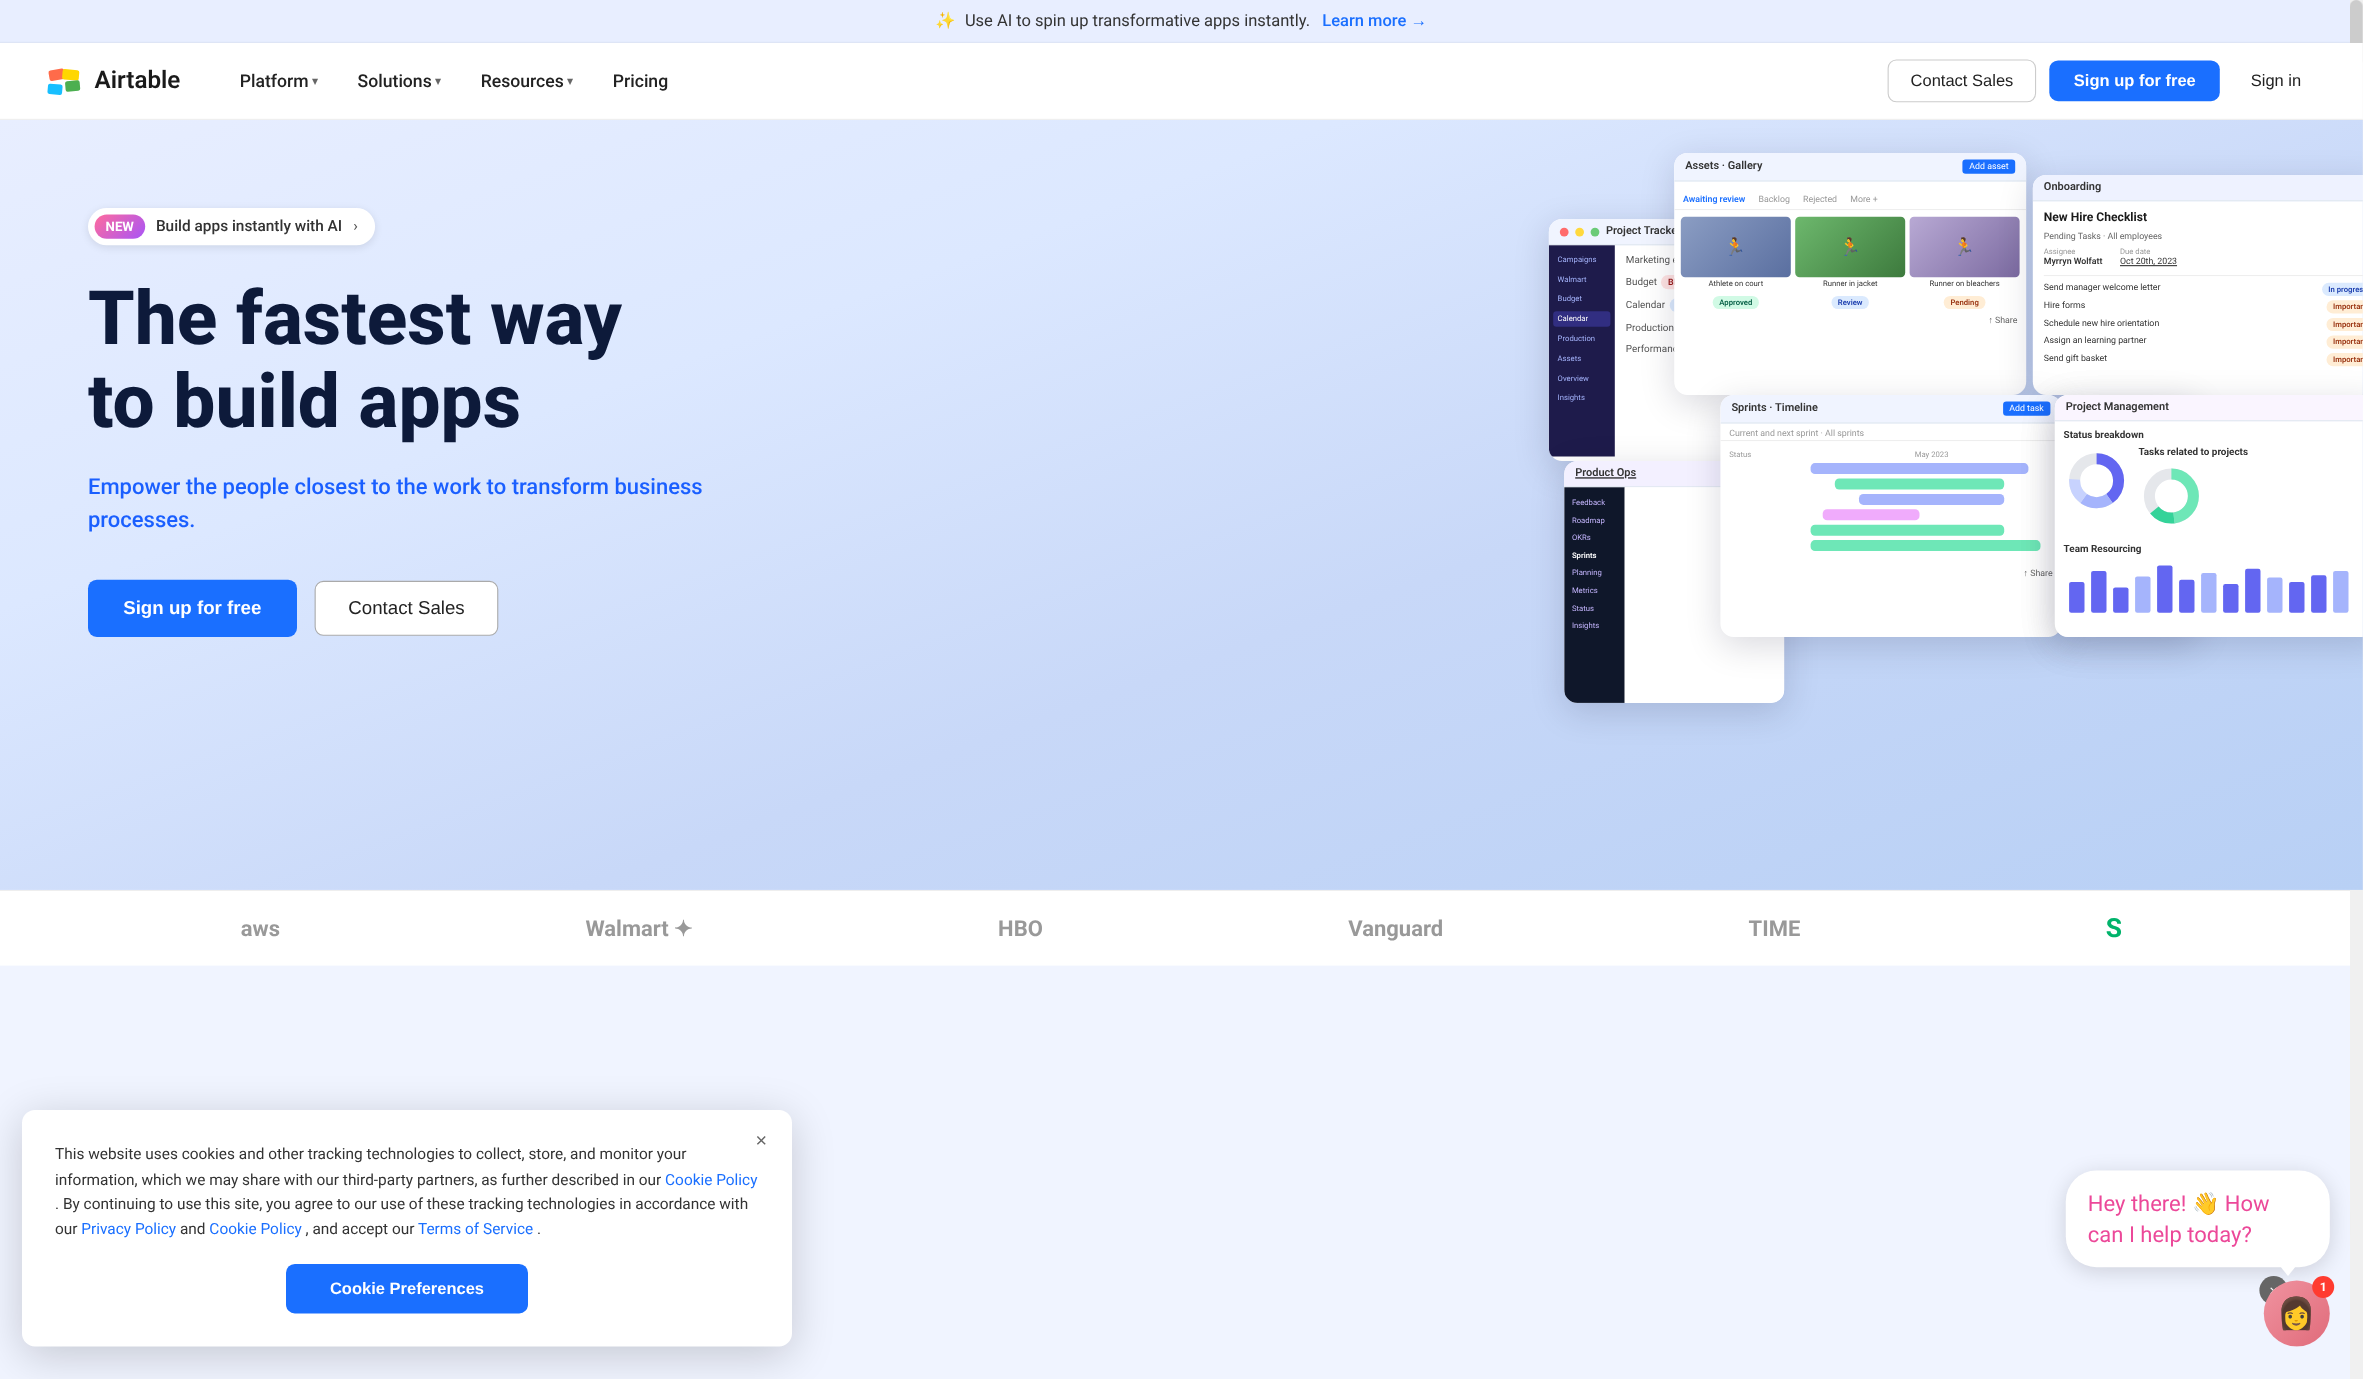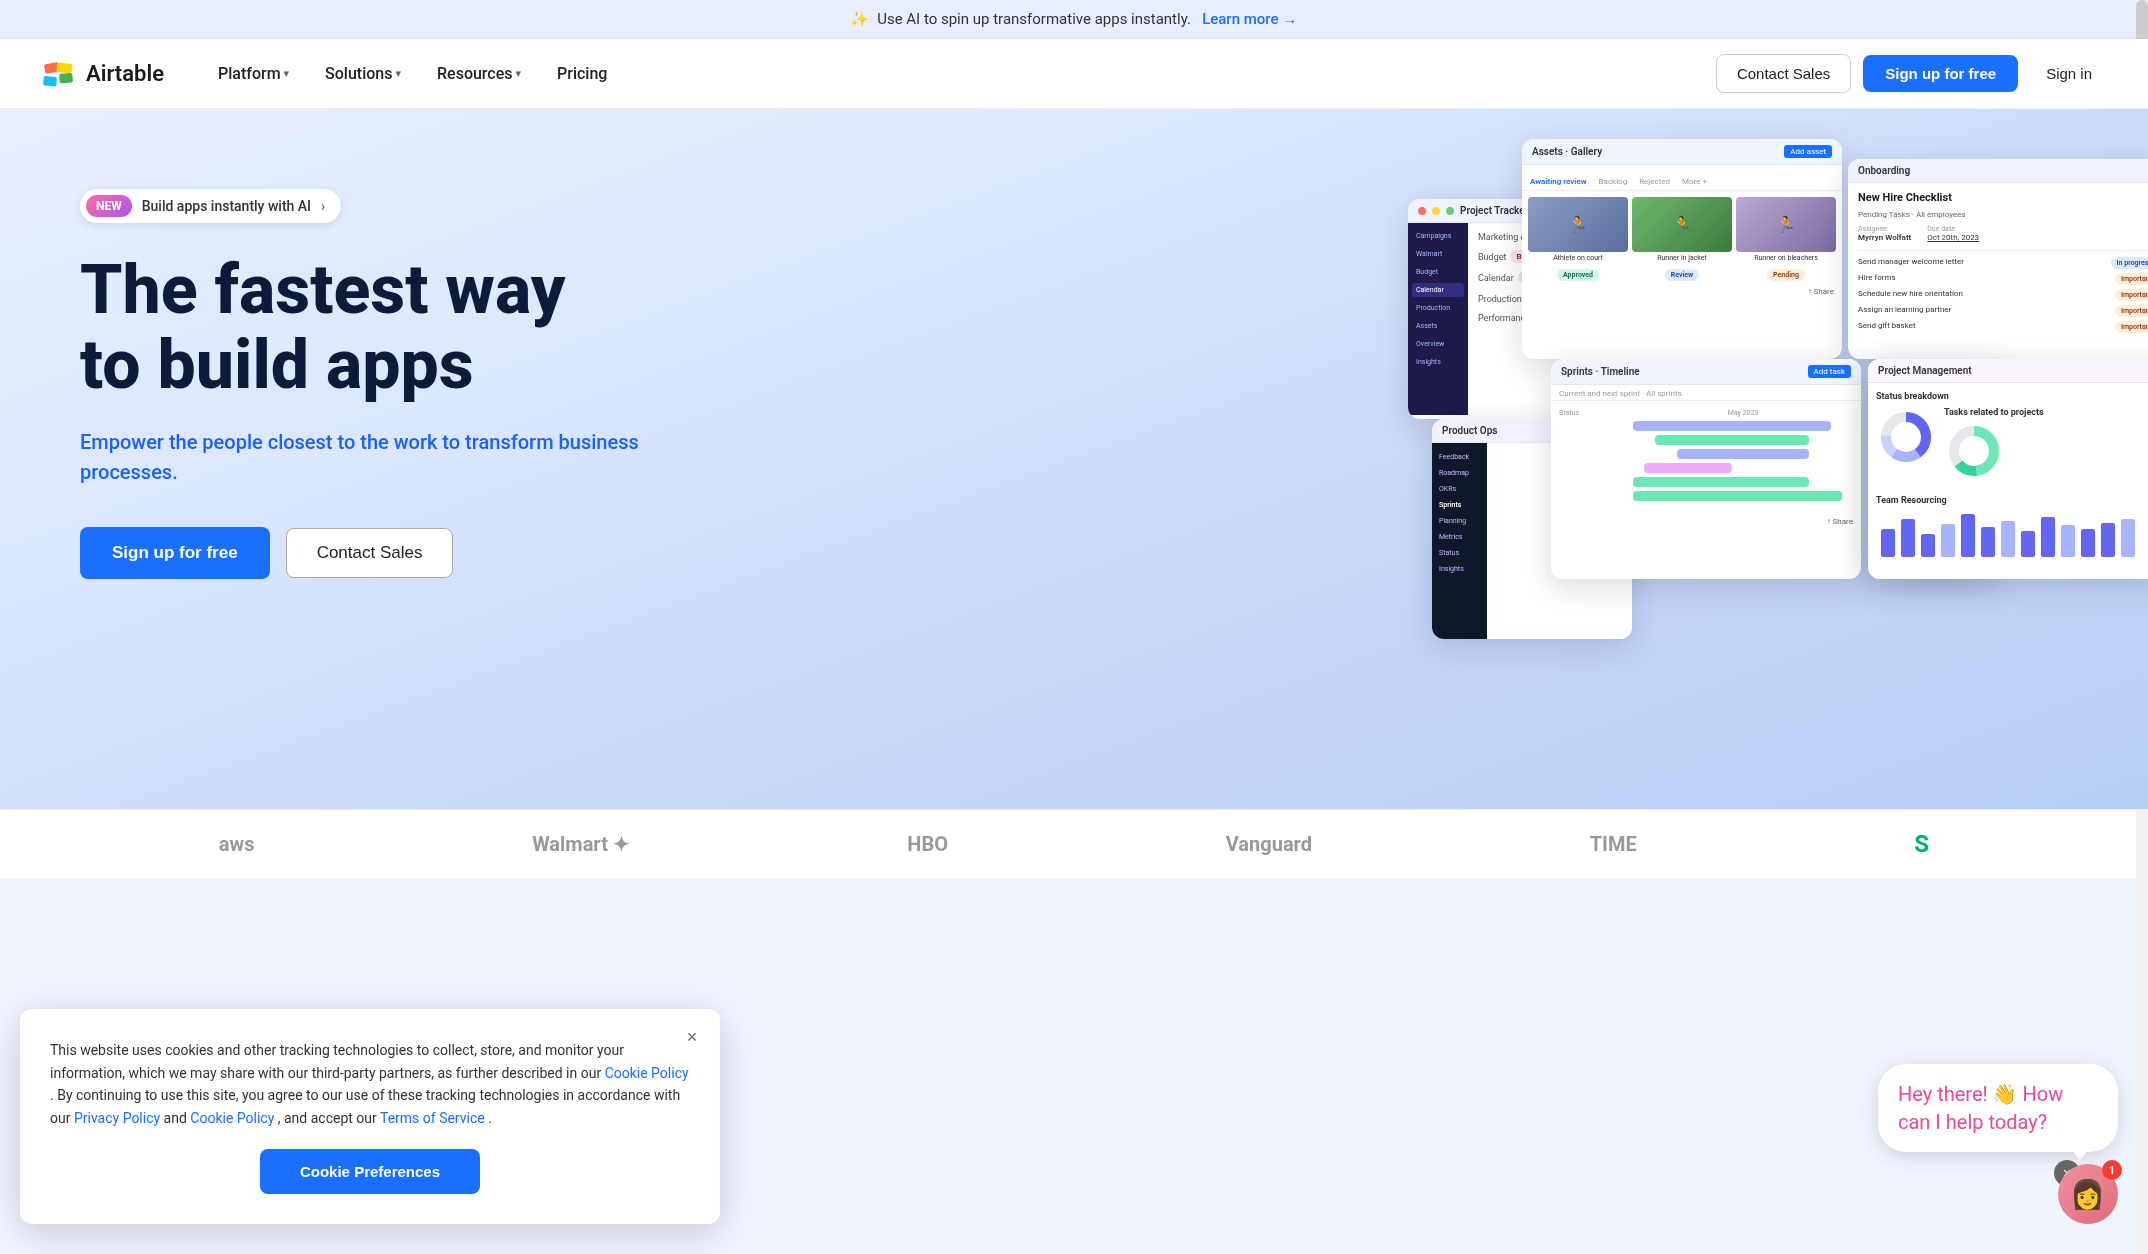--- a/index.html
+++ b/index.html
@@ -211,27 +211,28 @@
     }
     .card-onboarding {
       width: 320px;
       height: 200px;
       right: 0;
       top: 20px;
     }
     .card-product-ops {
       width: 200px;
       height: 220px;
-      left: 24px;
+      left: 14px;
       top: 280px;
+      text-decoration: underline;
     }
     .card-sprints {
       width: 310px;
       height: 220px;
-      left: 143px;
+      left: 156px;
       top: 220px;
     }
     .card-h2 {
       width: 130px;
       height: 220px;
       left: 460px;
       top: 220px;
     }
     .card-pm {
       width: 300px;

